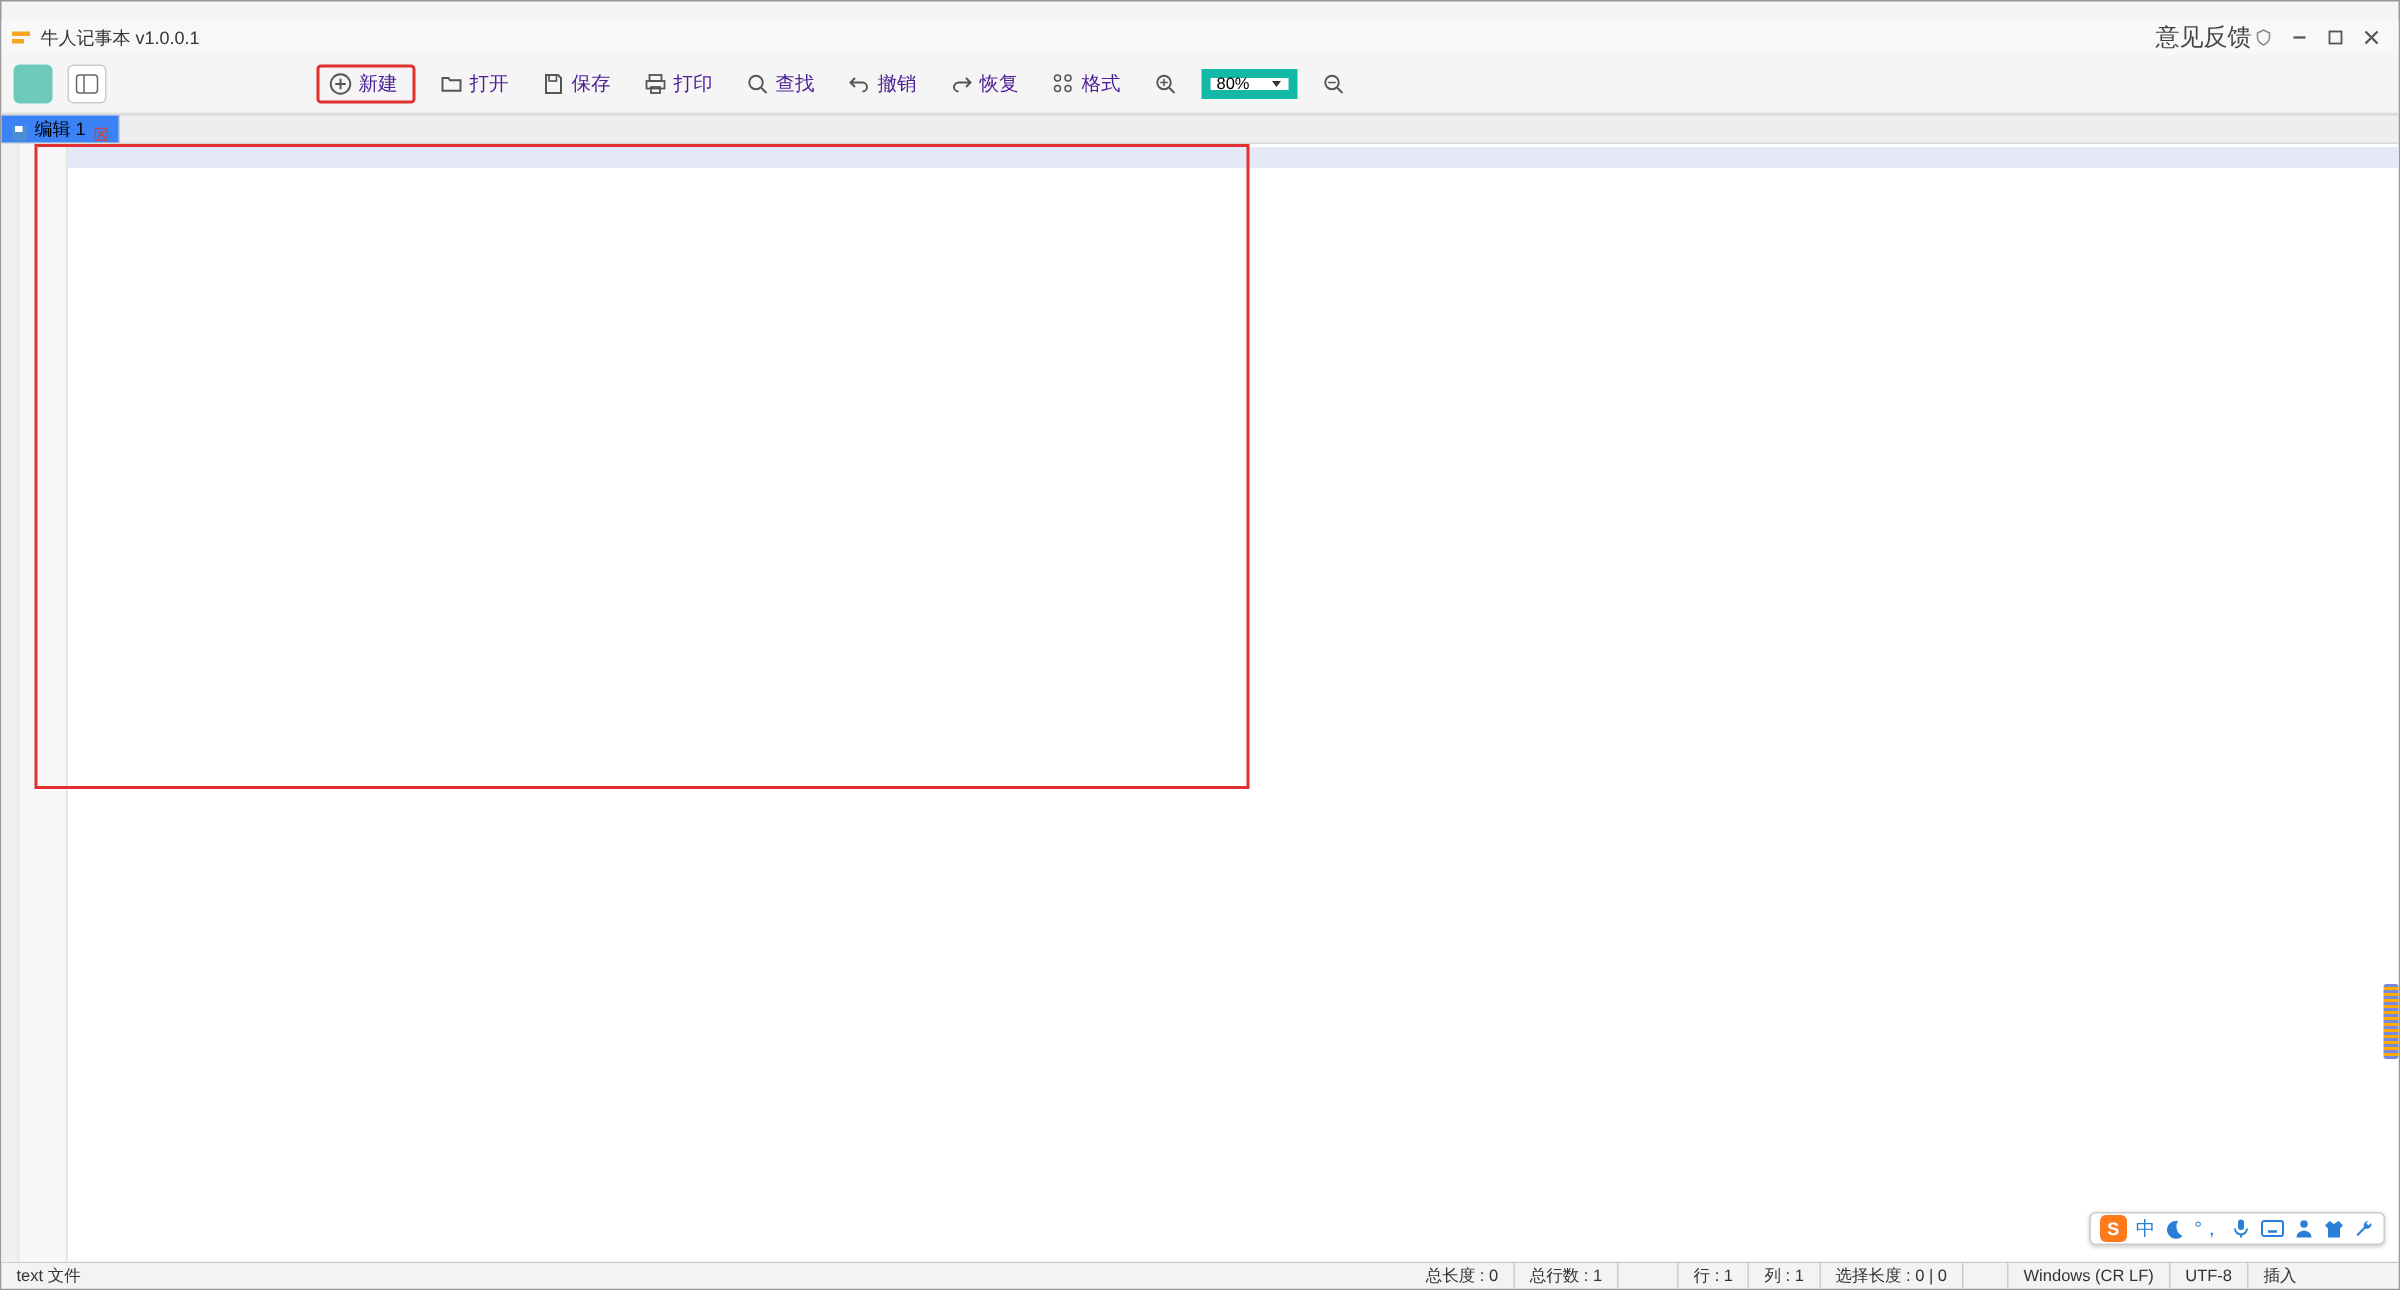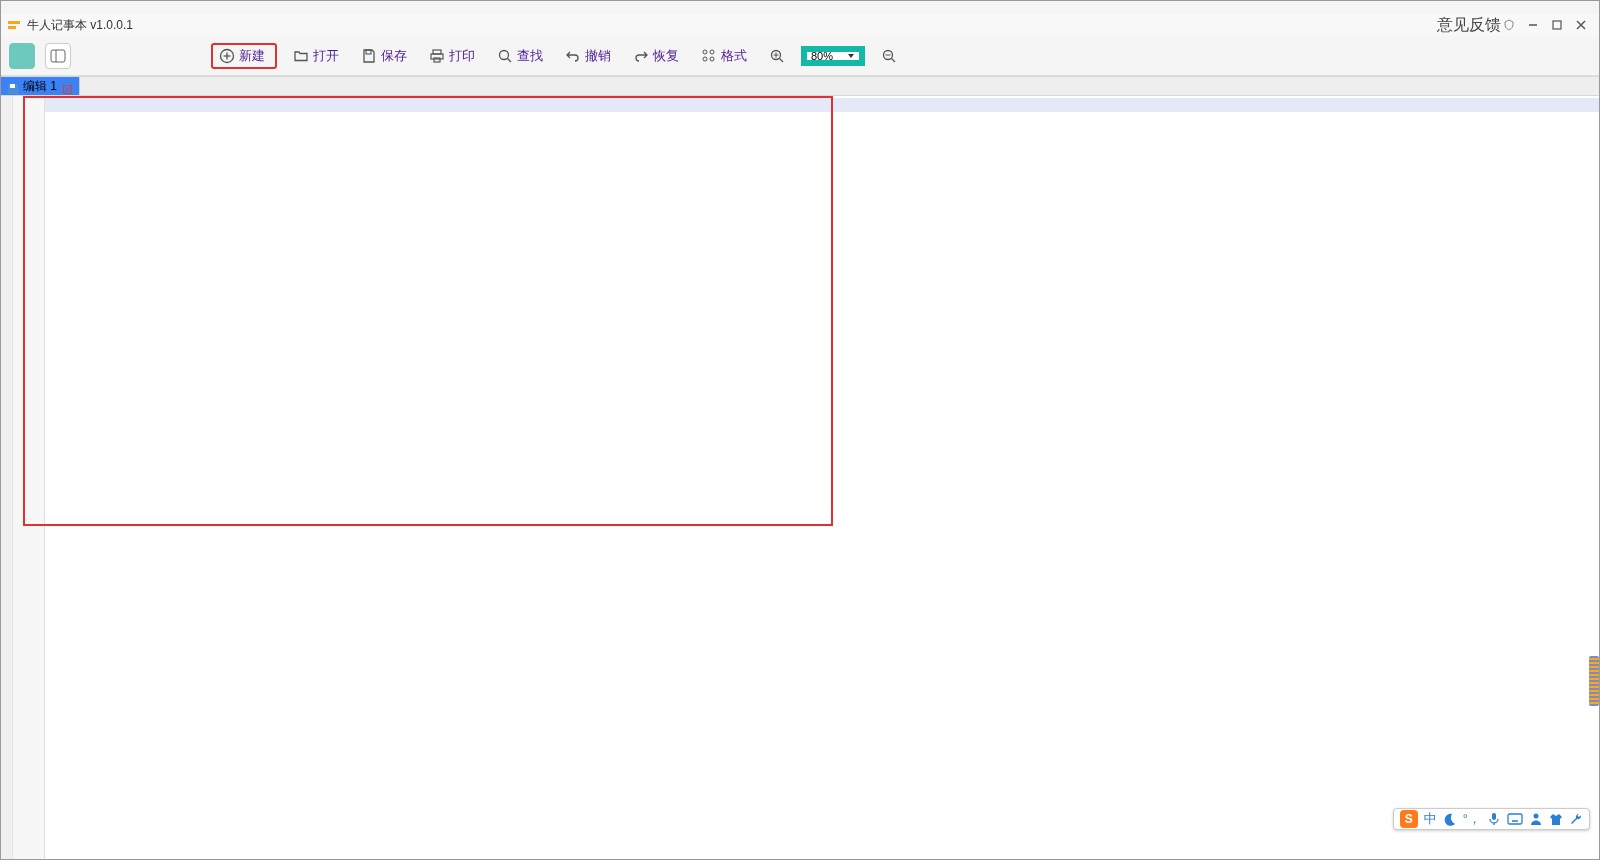--- a/index.html
+++ b/index.html
@@ -220,20 +220,34 @@
   <div class="editor-wrap">
     <div class="gutter-outer"></div>
     <div class="gutter"></div>
     <div class="editor">
       <div class="cur-line"></div>
       <div class="red-box"></div>
     </div>
     <div class="scroll-grip"></div>
   </div>
 
+  <div class="status">
+    <div class="seg first">text 文件</div>
+    <div class="filler"></div>
+    <div class="seg">总长度 : 0</div>
+    <div class="seg">总行数 : 1</div>
+    <div class="seg" style="width:40px;border-right:1px solid #ccc"></div>
+    <div class="seg">行 : 1</div>
+    <div class="seg">列 : 1</div>
+    <div class="seg">选择长度 : 0 | 0</div>
+    <div class="seg" style="width:30px;border-right:1px solid #ccc"></div>
+    <div class="seg">Windows (CR LF)</div>
+    <div class="seg">UTF-8</div>
+    <div class="seg" style="width:100px;border-right:none">插入</div>
+  </div>
 
   <div class="ime">
     <span class="s-icon">S</span>
     <span class="i">中</span>
     <span class="i">
         <svg width="14" height="14" viewBox="0 0 14 14">
           <path d="M9 2a6 6 0 1 0 3 10A7 7 0 0 1 9 2z" fill="#2a7fd6"></path>
         </svg>
       </span>
     <span class="i">°，</span>

